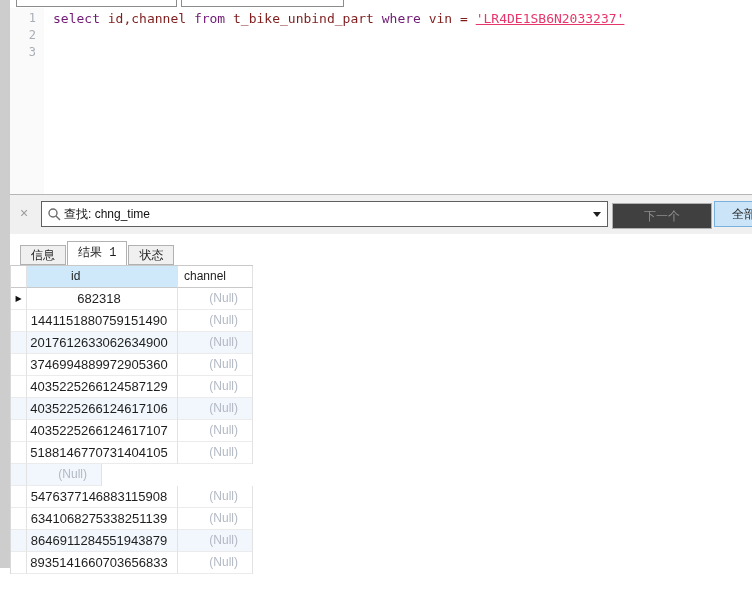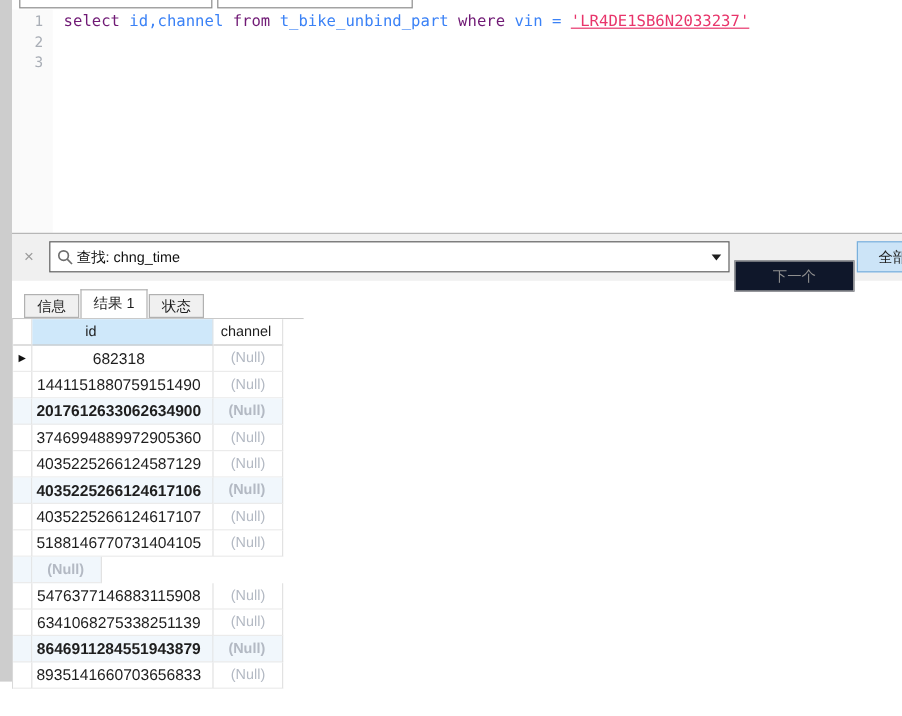--- a/index.html
+++ b/index.html
@@ -16,60 +16,60 @@
   
   .editor{
     position:absolute;left:10px;top:8px;width:742px;height:186px;background:#fff;
     display:flex;font-family:"DejaVu Sans Mono","Liberation Mono",monospace;font-size:13px;
   }
   .gutter{width:34px;background:#fafafa;padding-top:2px;box-sizing:border-box;}
   .gutter .ln{height:17px;line-height:17px;font-size:12px;color:#a9aeb6;text-align:right;padding-right:8px;}
   .code{padding:2px 0 0 9px;}
   .code-line{height:17px;line-height:17px;white-space:pre;}
   .tok-keyword{color:#701a75;}
-  .tok-plain{color:#3b82f6;}
+  .tok-plain{color:#7f1d1d;}
   .tok-string{color:#e8356b;text-decoration:underline;}
   
   .find-bar{
     position:absolute;left:10px;top:194px;width:742px;height:40px;background:#f0f0f0;
     border-top:1px solid #b6b6b6;box-sizing:border-box;
   }
   .close-x{position:absolute;left:6px;top:11px;width:16px;height:16px;color:#9b9b9b;
     font-size:14px;line-height:15px;text-align:center;cursor:pointer;}
   .search-box{position:absolute;left:31px;top:6px;width:567px;height:26px;background:#fff;
     border:1px solid #5f5f5f;box-sizing:border-box;}
   .search-box input{position:absolute;left:22px;top:1px;width:510px;height:22px;border:none;outline:none;
     font-family:"Liberation Sans",sans-serif;font-size:12px;color:#111;background:transparent;padding:0;}
   .mag-icon{position:absolute;left:5px;top:5px;width:14px;height:14px;}
   .dd-arrow{position:absolute;right:6px;top:10px;width:0;height:0;
     border-left:4px solid transparent;border-right:4px solid transparent;border-top:5px solid #1e1e1e;cursor:pointer;}
-  .next-btn{position:absolute;left:602px;top:22px;width:100px;height:26px;background:#0f172a;
+  .next-btn{position:absolute;left:602px;top:8px;width:100px;height:26px;background:#404040;
     border:1px solid #b0b0b0;color:#8f8f8f;font-size:12px;text-align:center;line-height:24px;box-sizing:border-box;}
   .all-btn{position:absolute;left:704px;top:6px;width:60px;height:26px;background:#cce4f7;
     border:1px solid #7ab0dc;color:#1e1e1e;font-size:12px;text-align:center;line-height:24px;box-sizing:border-box;}
   
   .tab-bar{position:absolute;left:16px;top:241px;width:742px;height:24px;display:flex;
     align-items:flex-end;padding-left:4px;box-sizing:border-box;}
   .tab{font-size:12px;padding:0 10px;height:20px;line-height:19px;background:#f0f0f0;
     border:1px solid #b1b1b1;margin-right:1px;box-sizing:border-box;cursor:pointer;white-space:nowrap;}
-  .tab.active{background:#fff;height:24px;line-height:23px;border-bottom:none;position:relative;z-index:2;}
+  .tab.active{background:#fff;height:24px;line-height:23px;border-bottom:none;position:relative;z-index:2;font-family:Liberation Mono, monospace;}
   
   .grid{position:absolute;left:10px;top:265px;width:243px;
     border-top:1px solid #c9c9c9;border-left:1px solid #d9d9d9;box-sizing:border-box;font-size:12px;}
   .trow{display:flex;height:22px;box-sizing:border-box;background:#fff;}
   .cell{box-sizing:border-box;border-right:1px solid #e2e2e2;border-bottom:1px solid #ebebeb;line-height:21px;overflow:hidden;}
   .c-sel{width:16px;}
   .c-id{width:151px;}
-  .c-ch{width:58px;}
+  .c-ch{width:75px;}
   .h-cell{border-bottom:1px solid #c9c9c9;padding-left:6px;color:#1e1e1e;}
   .h-id{background:#cfe8fa;padding-left:44px;}
   .h-ch{background:#fff;}
   .d-id{text-align:center;padding-right:6px;font-size:13px;color:#1e1e1e;}
   .d-ch{text-align:right;padding-right:14px;color:#b3b9c3;}
-  .trow.striped .cell{background:#f1f7fc;font-weight:bold;}
+  .trow.striped .cell{background:#f1f7fc;}
   .sel-arrow{display:block;text-align:center;font-size:8px;line-height:21px;color:#111;}
 </style>
 </head>
 <body>
 
 <div class="app">
 
   <div class="left-strip"></div>
 
   <div class="combo combo1"></div>

